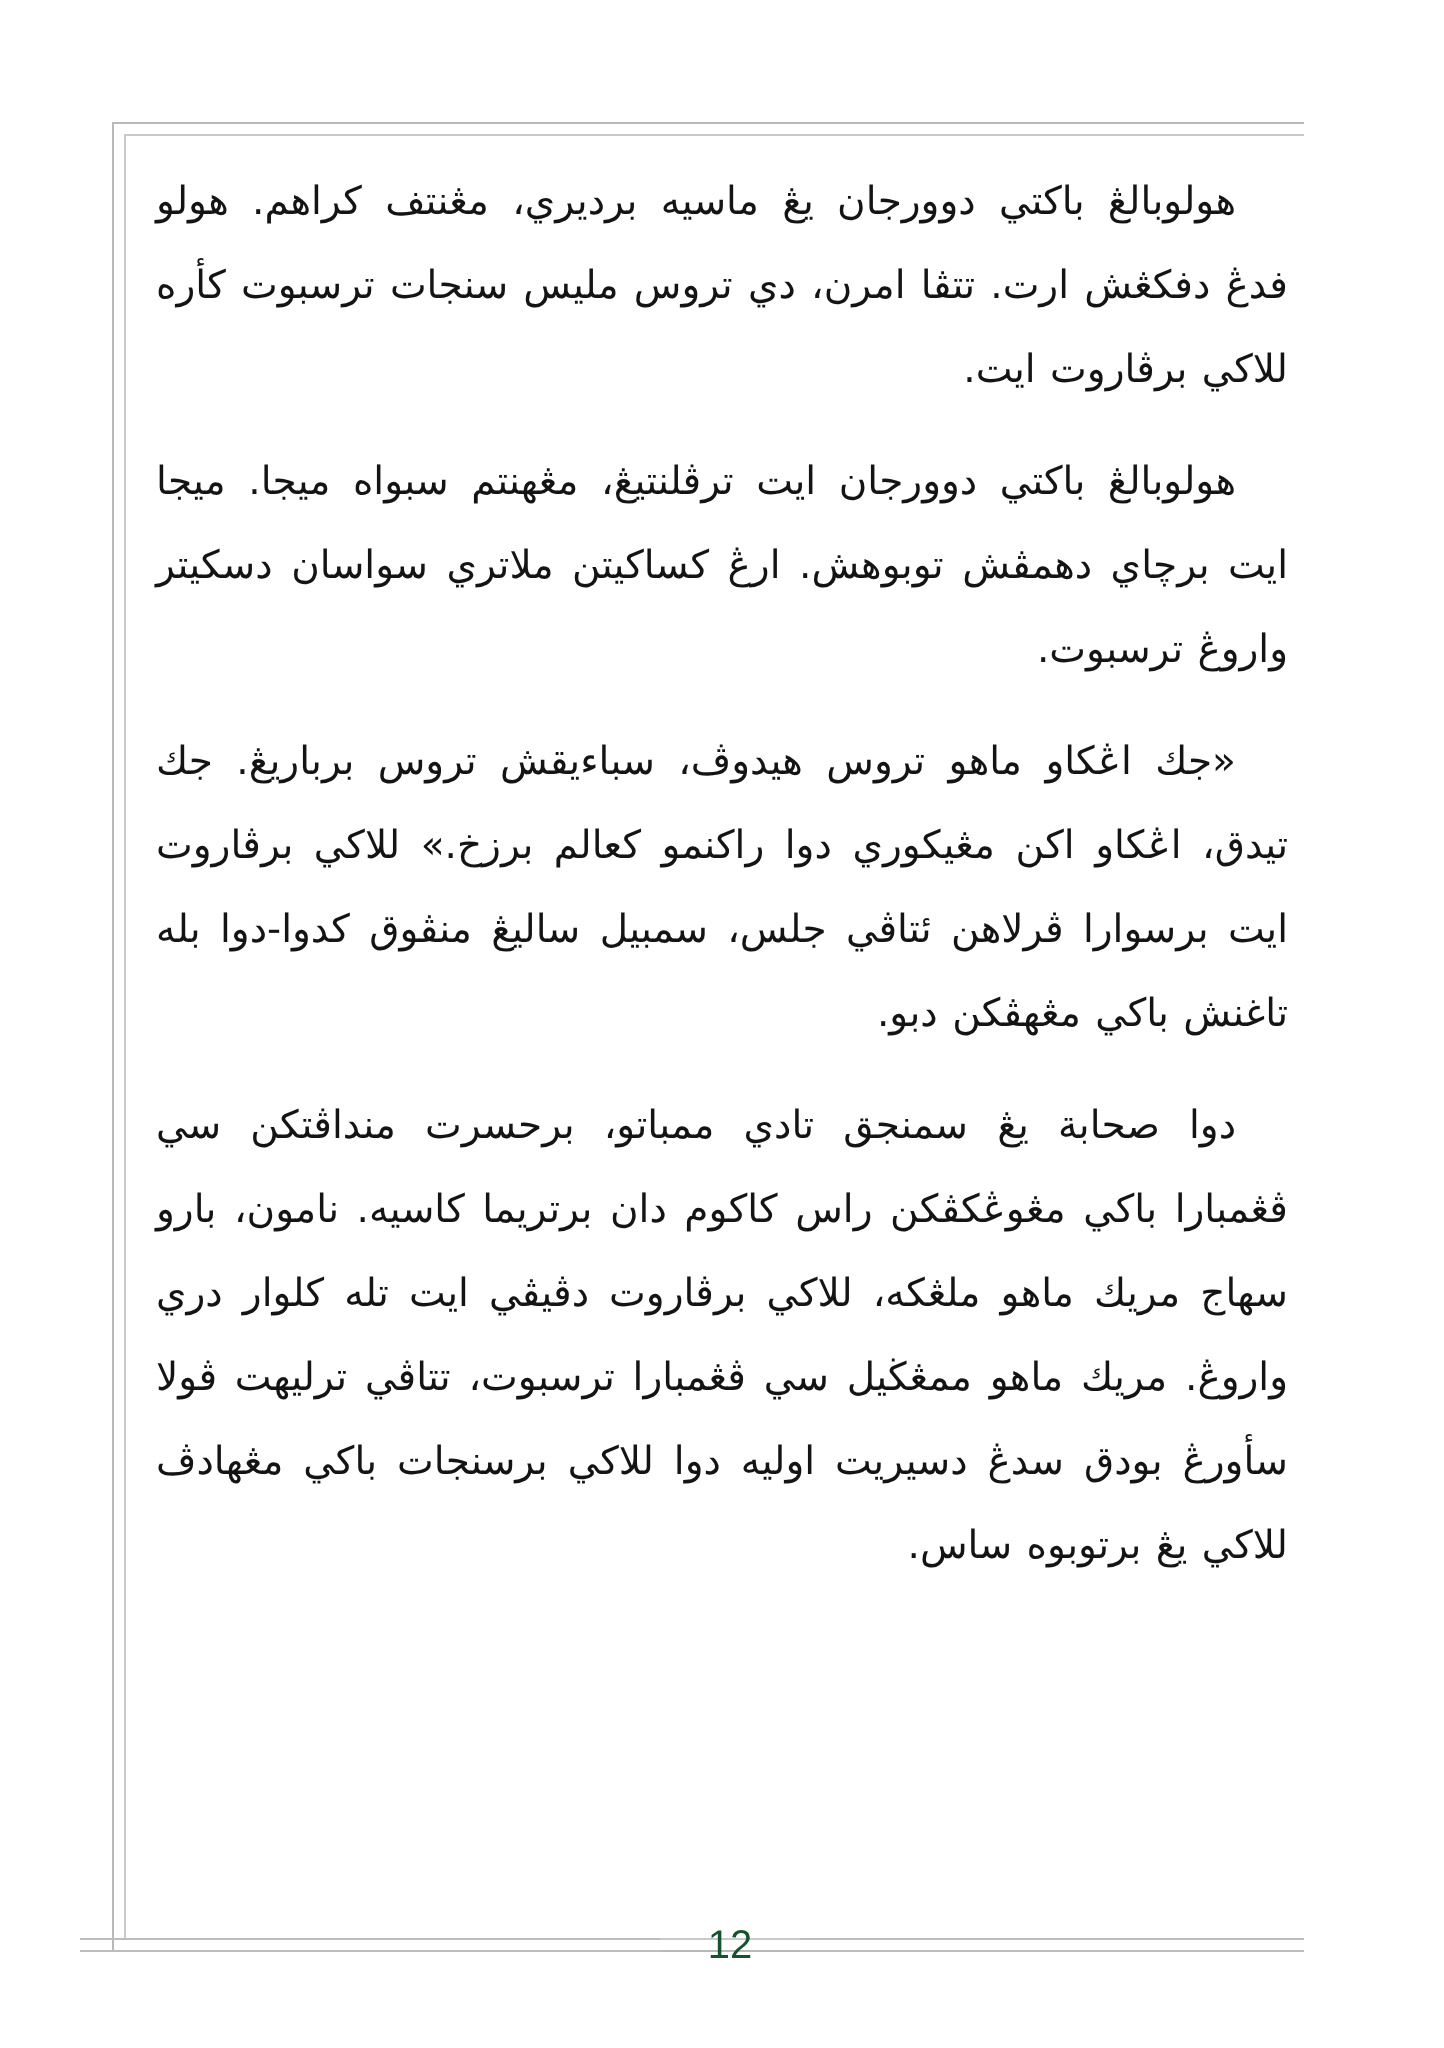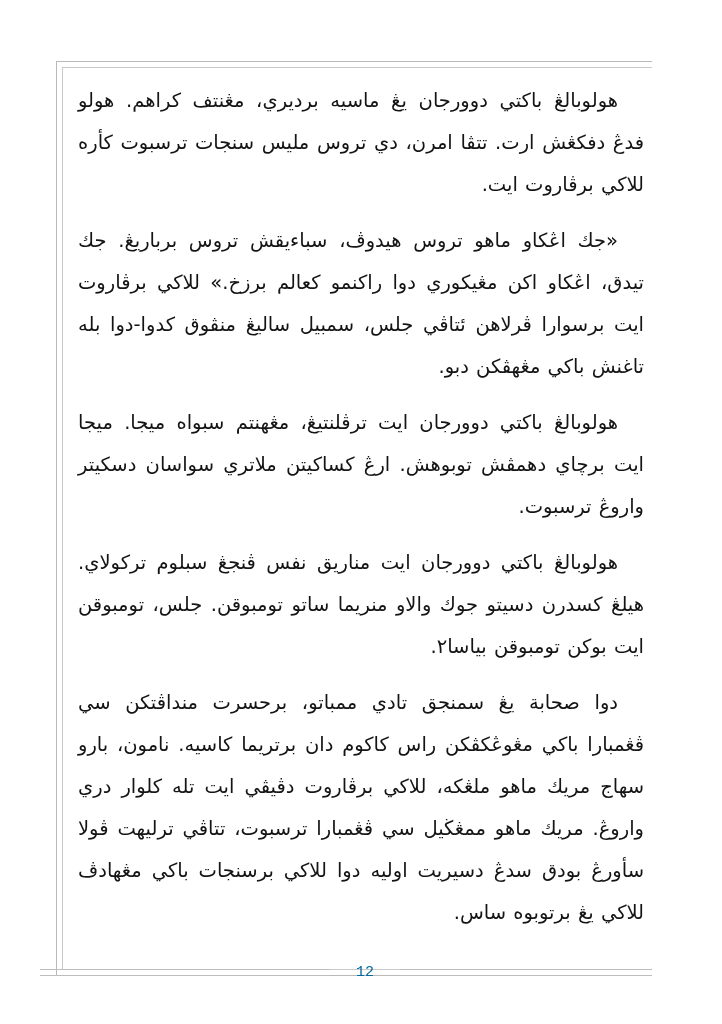--- a/index.html
+++ b/index.html
@@ -84,40 +84,39 @@
 
   #rule-left  { left: 40px;  width: 290px; }
   #rule-right { left: 400px; width: 282px; }
 
   #page-number {
     position: absolute;
     left: 331px;
     top: 0px;
     width: 68px;
     text-align: center;
-    font-size: 15px;
+    font-size: 20px;
     line-height: 30px;
-    color: #0369a1;
-    font-family: Liberation Mono, monospace;
+    color: #14532d;
+    font-family: Liberation Sans, sans-serif;
   }
 </style>
 </head>
 <body>
 
 <div id="page">
 
   <div id="frame-outer"></div>
   <div id="frame-inner"></div>
 
   <div id="text-column">
 
     <p class="para">هولوبالڠ باكتي دوورجان يڠ ماسيه برديري، مڠنتف كراهم. هولو فدڠ دفكڠش ارت. تتڤا امرن، دي تروس مليس سنجات ترسبوت كأره للاكي برڤاروت ايت.</p>
+    <p class="para">هولوبالڠ باكتي دوورجان ايت ترڤلنتيڠ، مڠهنتم سبواه ميجا. ميجا ايت برچاي دهمڤش توبوهش. ارڠ كساكيتن ملاتري سواسان دسكيتر واروڠ ترسبوت.</p>
     <p class="para">«جك اڠكاو ماهو تروس هيدوڤ، سباءيقش تروس برباريڠ. جك تيدق، اڠكاو اكن مڠيكوري دوا راكنمو كعالم برزخ.» للاكي برڤاروت ايت برسوارا ڤرلاهن ئتاڤي جلس، سمبيل ساليڠ منڤوق كدوا-دوا بله تاغنش باكي مڠهڤكن دبو.</p>
-    <p class="para">هولوبالڠ باكتي دوورجان ايت ترڤلنتيڠ، مڠهنتم سبواه ميجا. ميجا ايت برچاي دهمڤش توبوهش. ارڠ كساكيتن ملاتري سواسان دسكيتر واروڠ ترسبوت.</p>
-    <p class="para">هولوبالڠ باكتي دوورجان ايت مناريق نفس ڤنجڠ سبلوم تركولاي. هيلڠ كسدرن دسيتو جوك والاو منريما ساتو تومبوقن. جلس، تومبوقن ايت بوكن تومبوقن بياسا٢.</p>
     <p class="para">دوا صحابة يڠ سمنجق تادي ممباتو، برحسرت منداڤتكن سي ڤڠمبارا باكي مڠوڠكڤكن راس كاكوم دان برتريما كاسيه. نامون، بارو سهاج مريك ماهو ملڠكه، للاكي برڤاروت دڤيڤي ايت تله كلوار دري واروڠ. مريك ماهو ممڠڬيل سي ڤڠمبارا ترسبوت، تتاڤي ترليهت ڤولا سأورڠ بودق سدڠ دسيريت اوليه دوا للاكي برسنجات باكي مڠهادڤ للاكي يڠ برتوبوه ساس.</p>
 
   </div>
 
   <div id="footer">
     <div class="rule-group" id="rule-left">
       <div class="rule"></div>
       <div class="rule"></div>
     </div>
     <div id="page-number">12</div>

